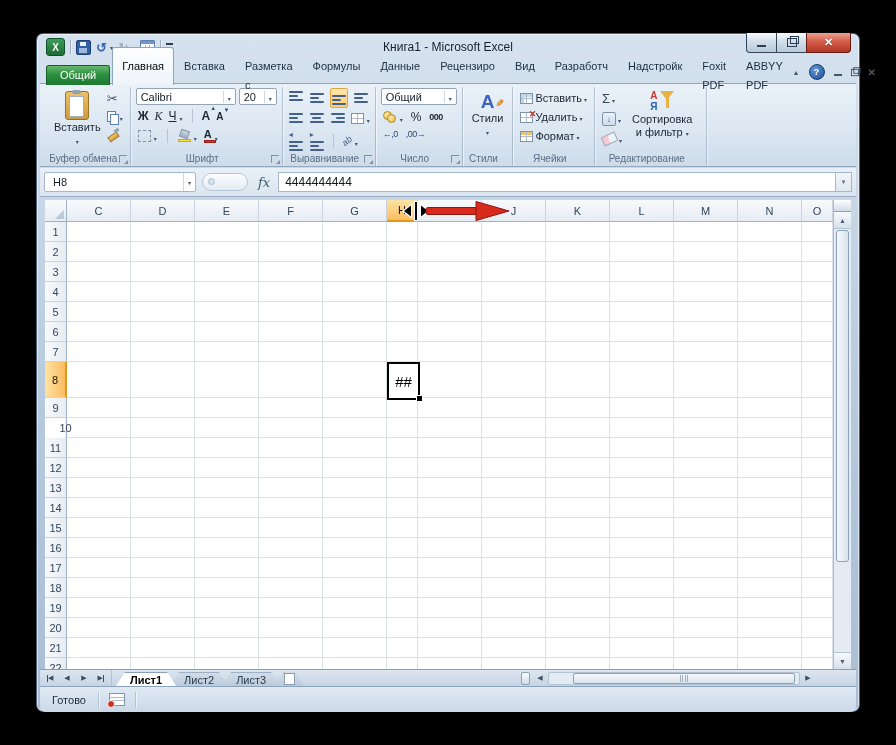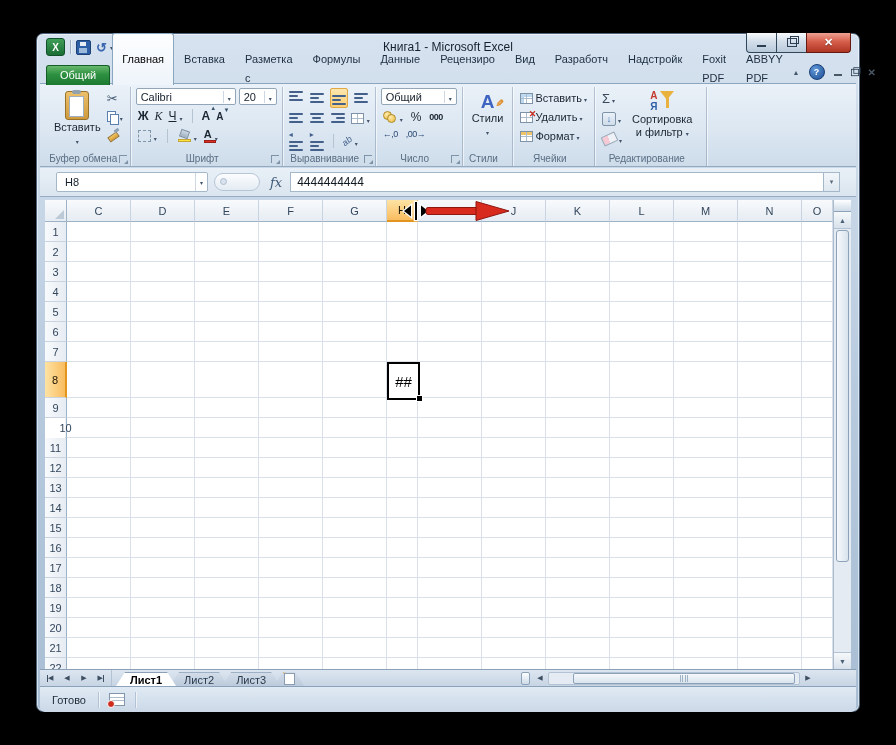--- a/index.html
+++ b/index.html
@@ -33,21 +33,21 @@
   .wbtn{width:29px;height:19px;border:1px solid #32465a;border-top:none;margin-left:-1px;
         background:linear-gradient(#f7fafc,#d3deea 45%,#b9c9da);display:flex;align-items:center;justify-content:center;}
   .wbtn:first-child{border-radius:0 0 0 4px;}
   .wbtn .minbar{width:9px;height:2px;background:#2c3e52;margin-top:6px;}
   .restore{width:8px;height:7px;border:1px solid #2c3e52;position:relative;background:transparent;}
   .restore::before{content:"";position:absolute;left:2px;top:-3px;width:7px;height:6px;border:1px solid #2c3e52;}
   .wbtn.close{width:43px;border-radius:0 0 4px 0;background:linear-gradient(#eda193,#d55f4b 45%,#b03524);border-color:#631a10;}
   .wbtn.close span{color:#fff;font-size:11px;font-weight:bold;text-shadow:0 1px 1px rgba(0,0,0,.4);}
   
   .tabrow{position:absolute;left:3px;right:3px;top:27px;height:23px;display:flex;align-items:flex-end;padding-left:6px;z-index:3;}
-  .rtab{height:19px;line-height:19px;padding:16px 9px;font-size:11px;color:#1d2e40;border:1px solid transparent;border-bottom:none;border-radius:3px 3px 0 0;margin-bottom:-1px;}
+  .rtab{height:19px;line-height:19px;padding:9px 9px;font-size:11px;color:#1d2e40;border:1px solid transparent;border-bottom:none;border-radius:3px 3px 0 0;margin-bottom:-1px;}
   .rtab.active{background:linear-gradient(#fdfeff,#eef4fa);border-color:#8ba7c0;color:#000;}
   .rtab.file{background:linear-gradient(#67b96e,#2d9040 45%,#1c7a31);color:#fff;border-color:#165e27;padding:0 13px;margin-right:2px;border-radius:3px 3px 0 0;}
   .tabrow-right{margin-left:auto;display:flex;align-items:center;gap:9px;padding-right:8px;margin-bottom:4px;color:#43566a;}
   .minrib{font-size:7px;color:#43566a;}
   .helpc{width:14px;height:14px;border-radius:50%;background:radial-gradient(circle at 35% 30%,#5f97d8,#1d4e93);border:1px solid #163c74;
          color:#fff;font-size:9px;font-weight:bold;display:flex;align-items:center;justify-content:center;}
   .mini-glyphs{display:flex;align-items:center;gap:8px;color:#4a5866;}
   .mg-min{width:8px;height:2px;background:#4a5866;margin-top:5px;}
   .mg-x{font-size:10px;font-weight:bold;}
   
@@ -127,21 +127,21 @@
   .sorticon .ya{position:absolute;left:0;bottom:0;color:#2d5fa6;font-size:10px;font-weight:bold;}
   .sorticon .fun{position:absolute;right:0;top:2px;width:0;height:0;border-left:7px solid transparent;border-right:7px solid transparent;border-top:9px solid #e9b23e;}
   .sorticon .fun::after{content:"";position:absolute;left:-1.5px;top:-2px;width:3px;height:10px;background:#e9b23e;}
   .binoc{width:26px;height:22px;position:relative;margin-top:1px;}
   .binoc::before,.binoc::after{content:"";position:absolute;top:2px;width:10px;height:18px;border-radius:4px 4px 5px 5px;
       background:linear-gradient(#7ea4d6,#2d5fa6);border:1px solid #1d4077;box-sizing:border-box;}
   .binoc::before{left:1px;} .binoc::after{right:1px;}
   .twoline{text-align:center;font-size:11px;line-height:13px;color:#1b2633;}
   
   .fbar{position:absolute;left:3px;right:3px;top:134px;height:29px;background:linear-gradient(#e9f0f7,#dbe5ef);
-        border-bottom:1px solid #96abc1;display:flex;align-items:center;padding:0 16px;box-sizing:border-box;}
+        border-bottom:1px solid #96abc1;display:flex;align-items:center;padding:0 4px;box-sizing:border-box;}
   .namebox{width:152px;height:20px;background:#fff;border:1px solid #a5b8ca;border-radius:2px;display:flex;align-items:center;font-size:11px;color:#16202c;box-sizing:border-box;}
   .namebox .txt{padding-left:8px;}
   .namebox .car{margin-left:auto;padding:0 4px;border-left:1px solid #cdd8e2;height:100%;display:flex;align-items:center;}
   .capsule{width:44px;height:16px;margin:0 6px;border:1px solid #b6c6d6;border-radius:9px;background:linear-gradient(#fcfdfe,#e3ebf3);position:relative;}
   .capsule::before{content:"";position:absolute;left:5px;top:4px;width:7px;height:7px;border-radius:50%;background:#d9e2ec;border:1px solid #aebfcf;box-sizing:border-box;}
   .fx{font-family:"DejaVu Serif",serif;font-style:italic;font-size:13px;color:#3e5a77;padding:0 8px 0 4px;}
   .ffield{flex:1;height:20px;background:#fff;border:1px solid #a5b8ca;border-right:none;display:flex;align-items:center;font-size:12px;color:#10181f;padding-left:6px;box-sizing:border-box;}
   .fexp{width:17px;height:20px;border:1px solid #a5b8ca;background:linear-gradient(#f2f6fa,#dfe8f0);display:flex;align-items:center;justify-content:center;font-size:7px;color:#5a6b7c;box-sizing:border-box;}
   
   #grid{position:absolute;left:8px;top:166px;width:788px;height:469px;background:#fff;overflow:hidden;}

